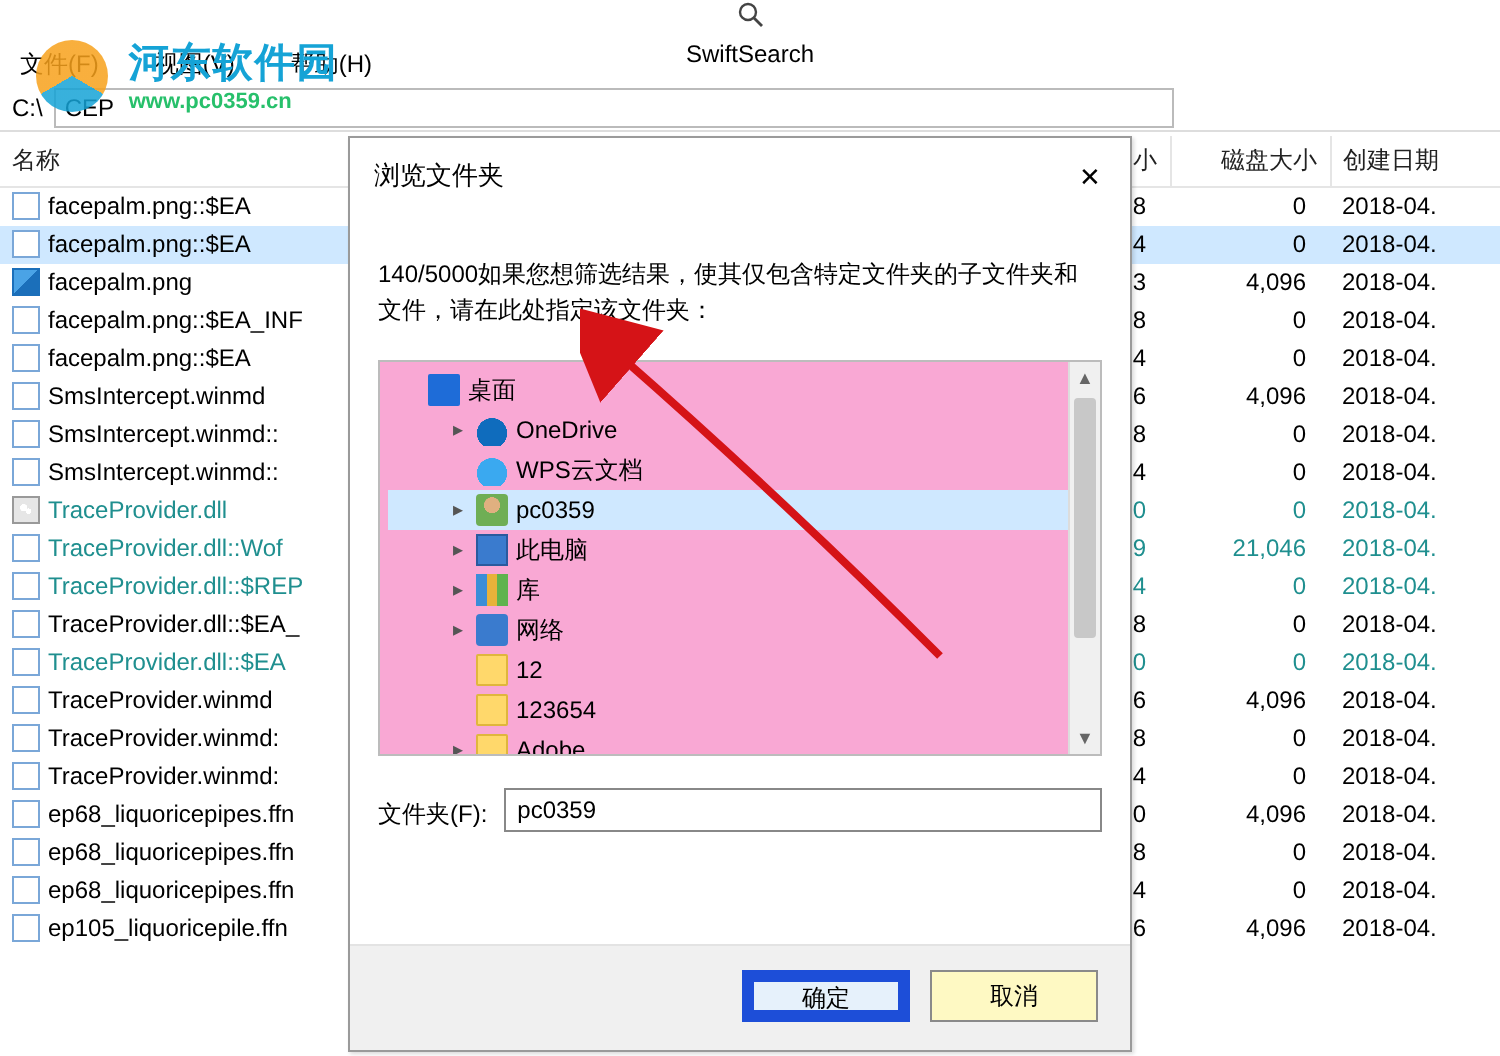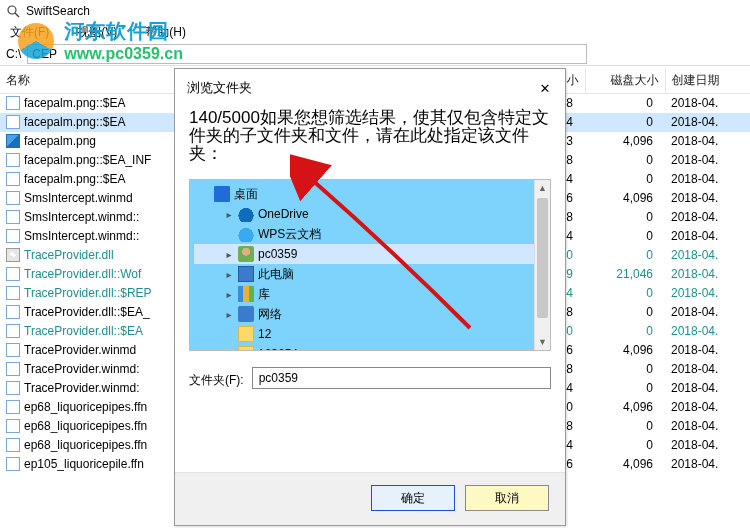--- a/index.html
+++ b/index.html
@@ -1,55 +1,55 @@
 <!DOCTYPE html>
 <html><head>
 <meta charset="utf-8">
 <style>
   * { box-sizing: border-box; margin: 0; padding: 0; }
   body { font-family: "Microsoft YaHei", "Segoe UI", Arial, sans-serif; font-size: 12px; background: #fff; color: #000; width: 750px; height: 528px; overflow: hidden; position: relative; }
   
   
   .main-window { position: absolute; top: 0; left: 0; width: 750px; height: 528px; background: #fff; }
-  .titlebar { height: 22px; display: flex; align-items: center; padding: 0 6px; gap: 6px; background: #fff; color: #000; }
+  .titlebar { height: 22px; display: flex; align-items: center; padding: 0 6px; gap: 6px; background: #fff; color: #000; flex-direction: column; }
   .titlebar .app-icon { width: 14px; height: 14px; display: inline-flex; align-items: center; justify-content: center; }
   .menubar { height: 20px; display: flex; align-items: center; padding: 0 4px; gap: 16px; }
   .menubar span { padding: 2px 6px; }
   .pathbar { height: 24px; display: flex; align-items: center; padding: 2px 6px; gap: 6px; border-bottom: 1px solid #ddd; }
   .pathbar .drive { font-size: 12px; }
   .pathbar input { flex: 0 0 560px; height: 20px; border: 1px solid #bbb; padding: 0 4px; font-size: 12px; }
   
   
   .watermark { position: absolute; top: 18px; left: 18px; pointer-events: none; z-index: 5; }
   .wm-logo { width: 36px; height: 36px; border-radius: 50%; background: conic-gradient(#f7a11b 0 120deg, #15a3d6 120deg 240deg, #f7a11b 240deg 360deg); display: inline-block; vertical-align: middle; opacity: .85; }
   .wm-text { display: inline-block; vertical-align: middle; margin-left: 7px; }
   .wm-cn { font-size: 20px; font-weight: 700; color: #15a3d6; letter-spacing: 1px; }
-  .wm-url { font-size: 16px; font-weight: 700; color: #27c06b; }
+  .wm-url { font-size: 11px; font-weight: 700; color: #27c06b; }
   
   
   .filelist { position: absolute; top: 68px; left: 0; right: 0; bottom: 0; }
   table.files { width: 100%; border-collapse: collapse; table-layout: fixed; }
   table.files th { text-align: left; font-weight: 400; padding: 4px 6px; border-right: 1px solid #e5e5e5; border-bottom: 1px solid #e5e5e5; background: #fff; font-size: 12px; color: #222; }
   table.files td { padding: 2px 6px; border: 0; font-size: 12px; height: 19px; white-space: nowrap; overflow: hidden; text-overflow: ellipsis; }
   table.files td.num { text-align: right; padding-right: 12px; }
   table.files tr.sel td { background: #cfe8ff; }
   table.files tr.hi td { color: #1f8f8f; }
   .file-ico { width: 14px; height: 14px; display: inline-block; vertical-align: -3px; margin-right: 4px; }
   .ico-generic { background: #fff; border: 1px solid #7aa7d8; }
   .ico-png { background: linear-gradient(135deg,#4aa3e6 0 50%,#1b6fba 50% 100%); border: 1px solid #1b6fba; }
   .ico-dll { background: #e6e6e6; border: 1px solid #999; position: relative; }
   .ico-dll::after { content: ""; position: absolute; inset: 3px; background: radial-gradient(circle at 30% 30%, #fff 0 30%, transparent 31%), radial-gradient(circle at 70% 60%, #fff 0 25%, transparent 26%); }
   
   
   .dialog { position: absolute; top: 68px; left: 174px; width: 392px; height: 458px; background: #fff; border: 1px solid #9a9a9a; box-shadow: 1px 1px 2px rgba(0,0,0,.15); z-index: 10; display: flex; flex-direction: column; }
   .dlg-title { padding: 10px 12px 6px; display: flex; justify-content: space-between; align-items: center; }
   .dlg-title span { font-size: 13px; }
   .dlg-close { width: 16px; height: 16px; display: flex; align-items: center; justify-content: center; cursor: default; }
-  .dlg-body { padding: 6px 14px; font-size: 17px; line-height: 18px; }
-  .tree-wrap { margin: 10px 14px 0; border: 1px solid #bcbcbc; height: 172px; overflow: hidden; position: relative; background: #7dd3fc; }
+  .dlg-body { padding: 6px 14px; font-size: 12px; line-height: 18px; margin-top: 19px; }
+  .tree-wrap { margin: 10px 14px 0; border: 1px solid #bcbcbc; height: 198px; overflow: hidden; position: relative; background: #f9a8d4; }
   .tree { padding: 4px 4px; font-size: 12px; }
   .tree-row { display: flex; align-items: center; height: 20px; padding-left: 6px; gap: 4px; }
   .tree-row.l1 { padding-left: 6px; }
   .tree-row.l2 { padding-left: 30px; }
   .tree-row.sel { background: #cfe8ff; }
   .exp { width: 10px; height: 10px; display: inline-flex; align-items: center; justify-content: center; color: #555; font-size: 10px; }
   .tico { width: 16px; height: 16px; display: inline-block; }
   .tico-desktop { background: #1e6cd8; border-radius: 1px; }
   .tico-onedrive { background: radial-gradient(circle at 50% 60%, #0f6cbd 0 60%, transparent 61%); }
   .tico-cloud { background: radial-gradient(circle at 50% 60%, #3aa9f0 0 60%, transparent 61%); }
@@ -61,21 +61,21 @@
   .tree-scroll { position: absolute; right: 0; top: 0; bottom: 0; width: 16px; background: #f0f0f0; border-left: 1px solid #dcdcdc; }
   .tree-scroll .thumb { position: absolute; left: 2px; right: 2px; top: 18px; height: 120px; background: #c8c8c8; border-radius: 2px; }
   .tree-scroll .arrow { position: absolute; left: 0; right: 0; height: 16px; display: flex; align-items: center; justify-content: center; color: #666; font-size: 9px; }
   .tree-scroll .up { top: 0; } .tree-scroll .down { bottom: 0; }
   
   .fld-row { display: flex; align-items: flex-end; gap: 8px; padding: 16px 14px 6px; }
   .fld-row input { flex: 1; height: 22px; border: 1px solid #888; padding: 0 6px; font-size: 12px; }
   
   .dlg-btns { display: flex; justify-content: flex-end; gap: 10px; padding: 12px 16px 14px; border-top: 1px solid #e3e3e3; margin-top: auto; background: #f0f0f0; }
   .dlg-btns button { width: 84px; height: 26px; font-size: 12px; border: 1px solid #8a8a8a; background: #fef9c3; }
-  .dlg-btns button.primary { border: 1px solid #1d4ed8; background: #e6f1fb; }
+  .dlg-btns button.primary { border: 6px solid #1d4ed8; background: #e6f1fb; }
   
   
   .arrow-annot { position: absolute; top: 118px; left: 290px; width: 190px; height: 220px; pointer-events: none; z-index: 20; }
 </style>
 </head>
 <body>
 
 <div class="main-window">
 
   <div class="titlebar">

